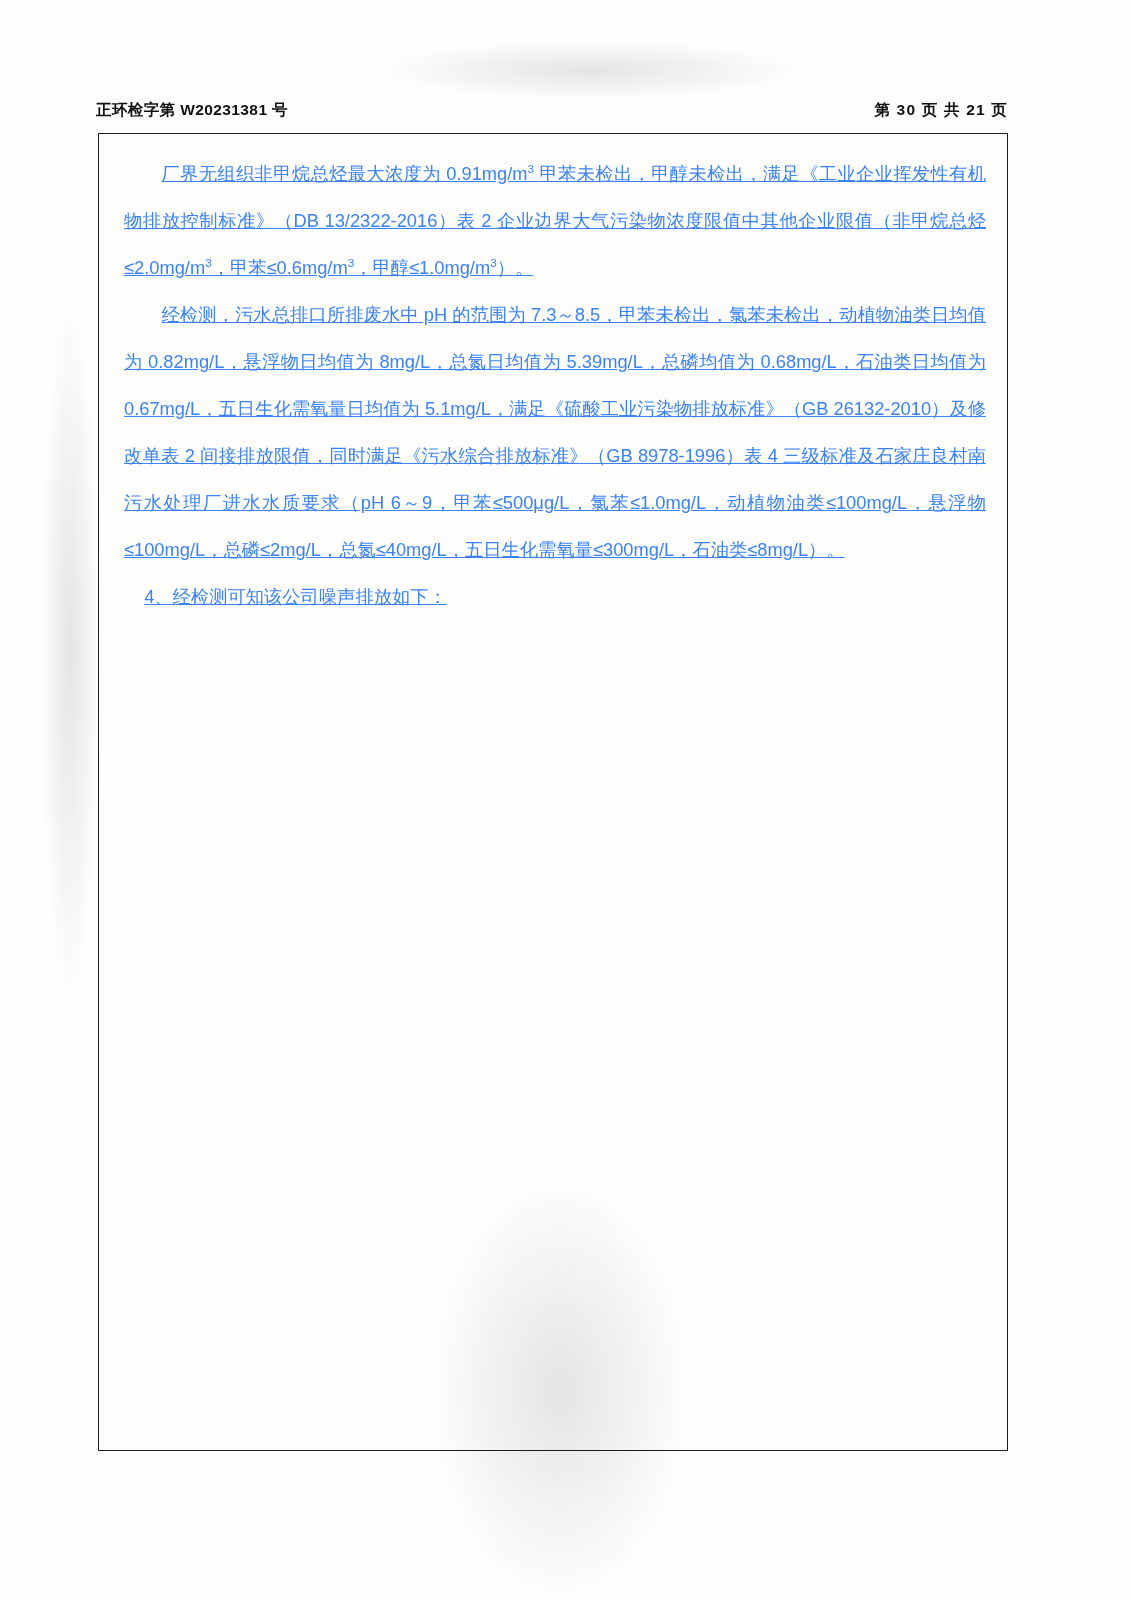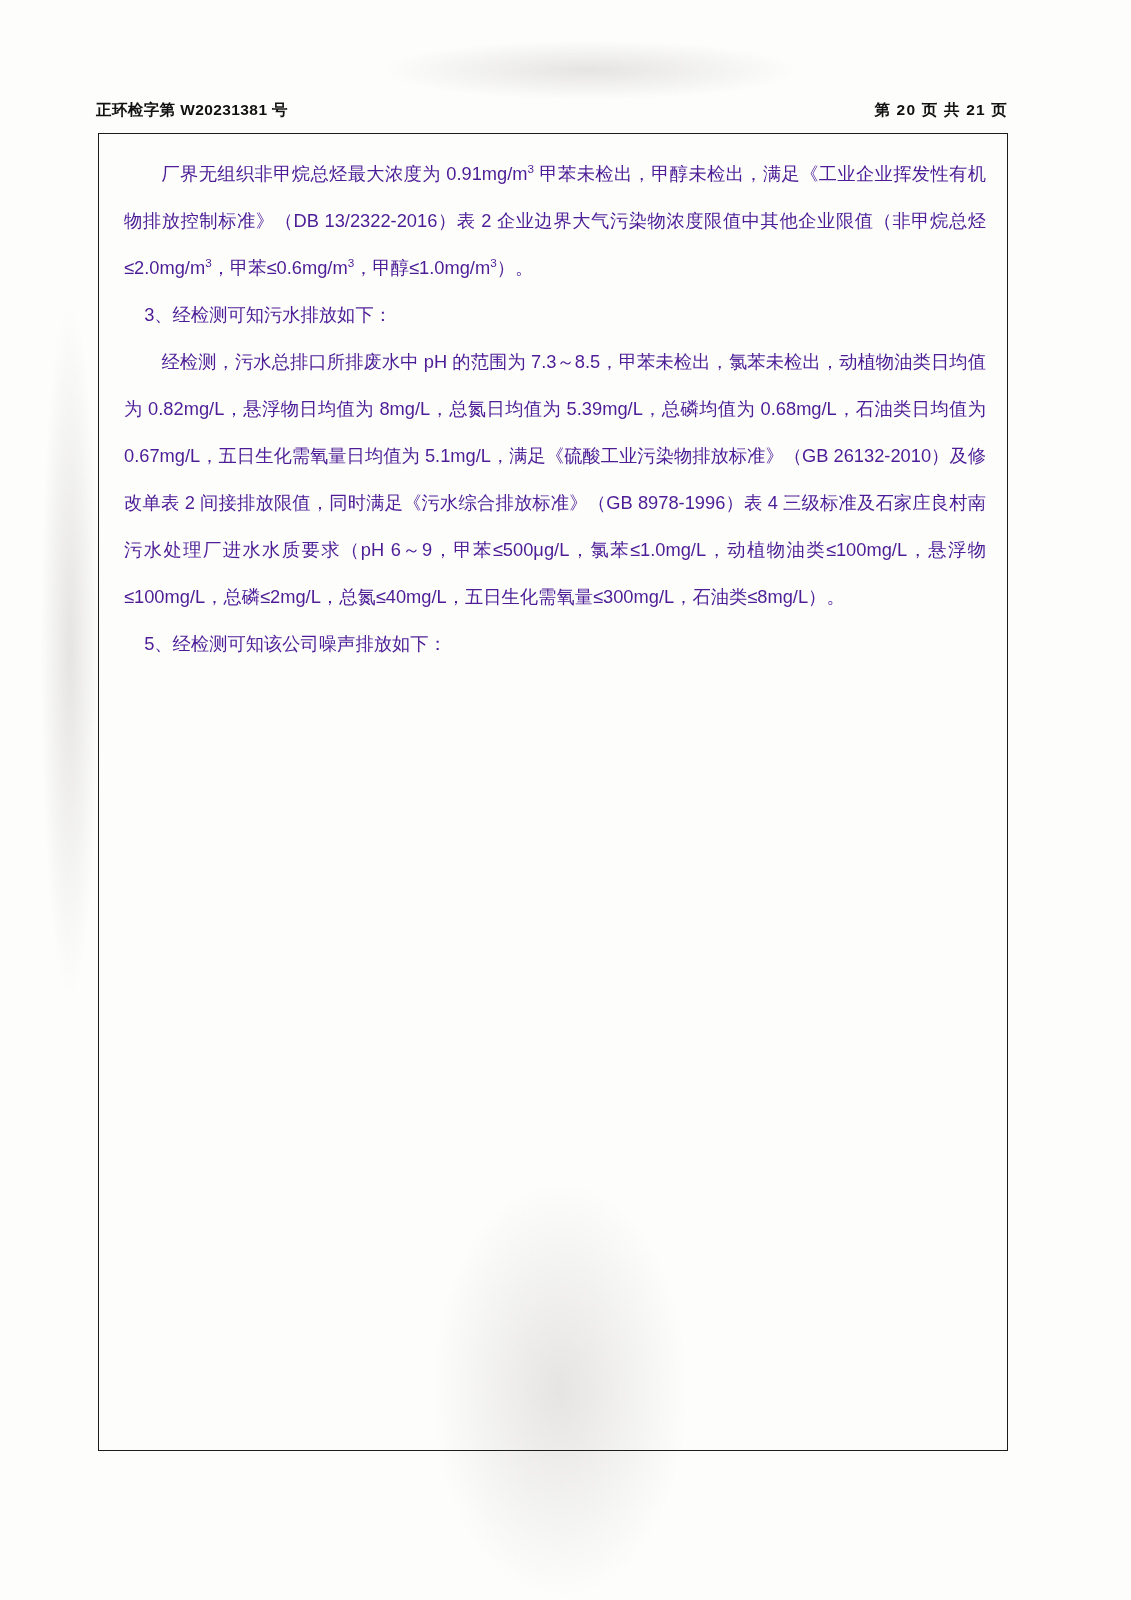--- a/index.html
+++ b/index.html
@@ -52,21 +52,22 @@
   }
 
   .body-text {
     position: absolute;
     left: 124px;
     top: 150px;
     width: 862px;
     font-size: 18.3px;
     line-height: 47px;
     text-align: justify;
-    color: #4c1d95;
+    color: #3b82f6;
+    text-decoration: underline;
   }
   .body-text p {
     margin: 0;
     text-indent: 2.05em;
     white-space: normal;
   }
   .body-text p.item {
     text-indent: 1.1em;
   }
   sup {
@@ -79,25 +80,24 @@
 <body>
 
 <div class="page">
 
   <div class="scan-smudge s1"></div>
   <div class="scan-smudge s2"></div>
   <div class="scan-smudge s3"></div>
 
   <div class="header">
     <span class="left">正环检字第 W20231381 号</span>
-    <span class="right">第 20 页 共 21 页</span>
+    <span class="right">第 30 页 共 21 页</span>
   </div>
 
   <div class="frame"></div>
 
   <div class="body-text">
     <p>厂界无组织非甲烷总烃最大浓度为 0.91mg/m<sup>3</sup>  甲苯未检出，甲醇未检出，满足《工业企业挥发性有机物排放控制标准》（DB 13/2322-2016）表 2 企业边界大气污染物浓度限值中其他企业限值（非甲烷总烃≤2.0mg/m<sup>3</sup>，甲苯≤0.6mg/m<sup>3</sup>，甲醇≤1.0mg/m<sup>3</sup>）。</p>
-    <p class="item">3、经检测可知污水排放如下：</p>
     <p>经检测，污水总排口所排废水中 pH 的范围为 7.3～8.5，甲苯未检出，氯苯未检出，动植物油类日均值为 0.82mg/L，悬浮物日均值为 8mg/L，总氮日均值为 5.39mg/L，总磷均值为 0.68mg/L，石油类日均值为 0.67mg/L，五日生化需氧量日均值为 5.1mg/L，满足《硫酸工业污染物排放标准》（GB 26132-2010）及修改单表 2 间接排放限值，同时满足《污水综合排放标准》（GB 8978-1996）表 4 三级标准及石家庄良村南污水处理厂进水水质要求（pH 6～9，甲苯≤500μg/L，氯苯≤1.0mg/L，动植物油类≤100mg/L，悬浮物≤100mg/L，总磷≤2mg/L，总氮≤40mg/L，五日生化需氧量≤300mg/L，石油类≤8mg/L）。</p>
-    <p class="item">5、经检测可知该公司噪声排放如下：</p>
+    <p class="item">4、经检测可知该公司噪声排放如下：</p>
   </div>
 
 </div>
 
 </body></html>

